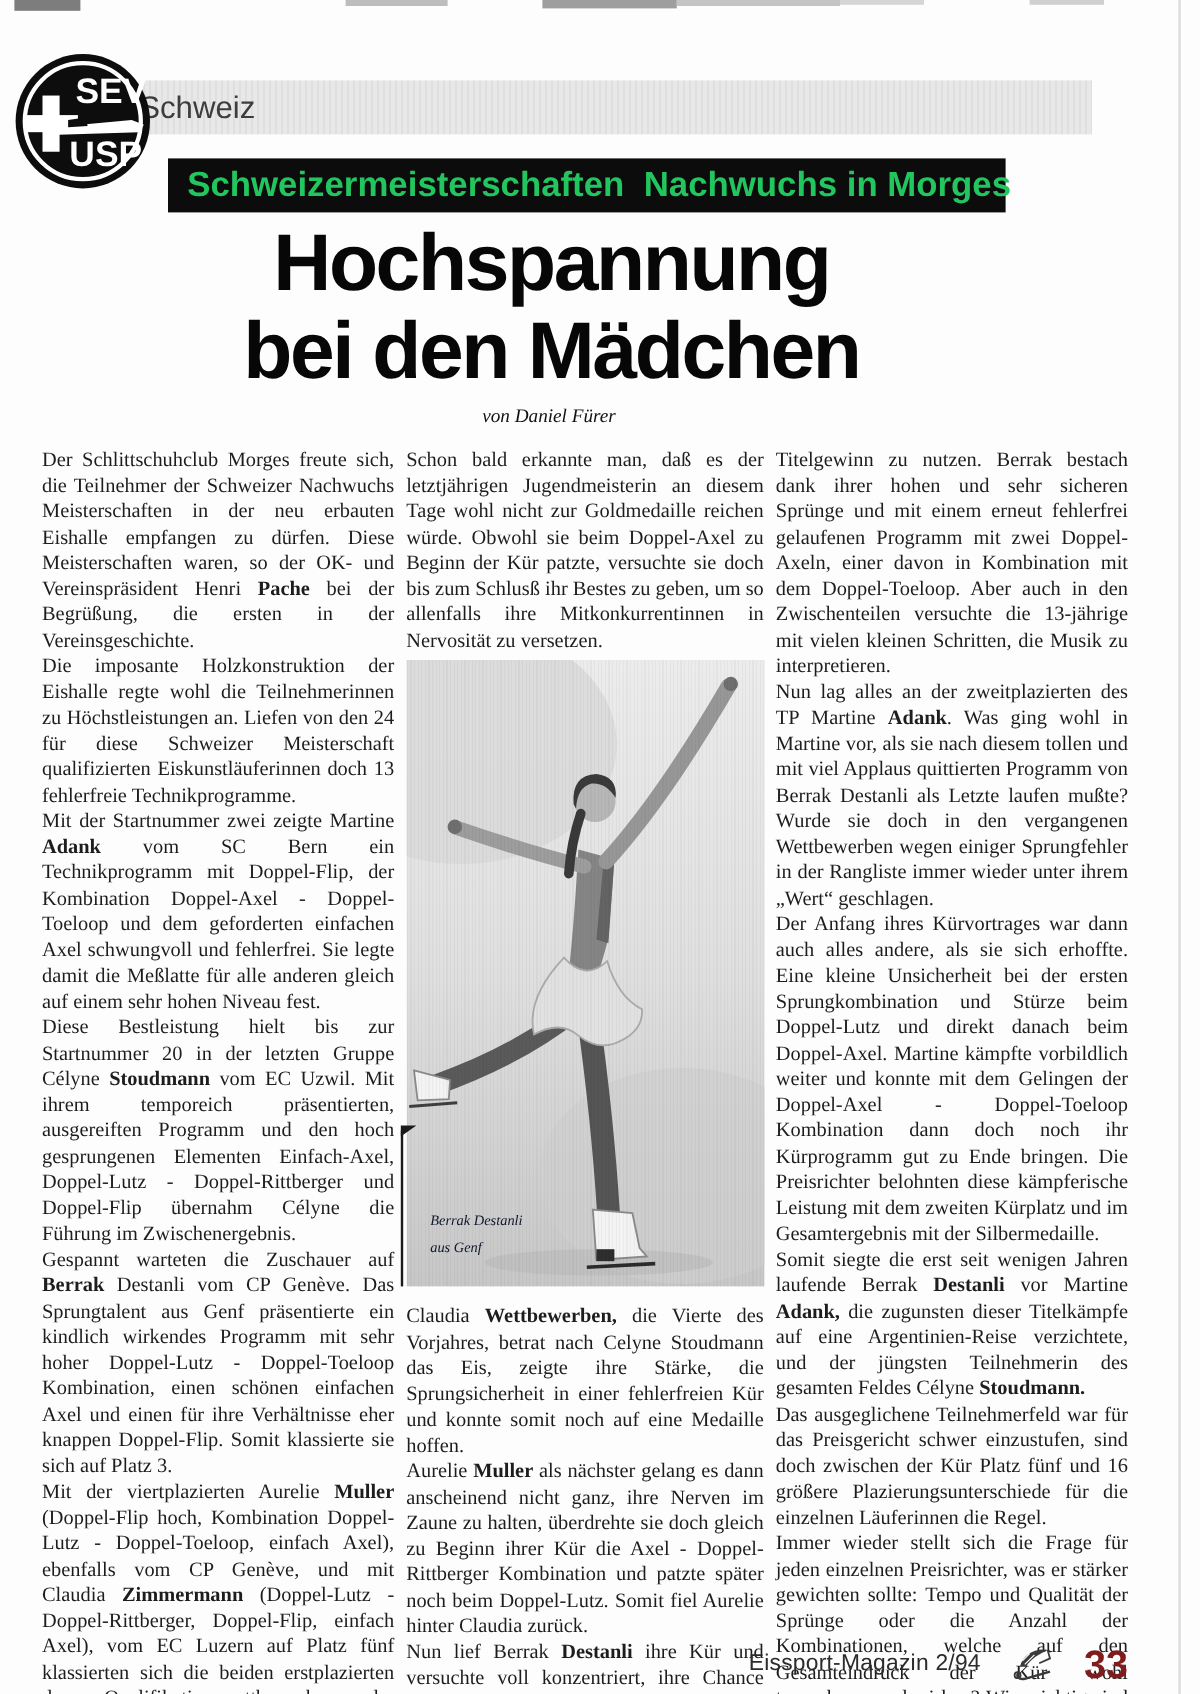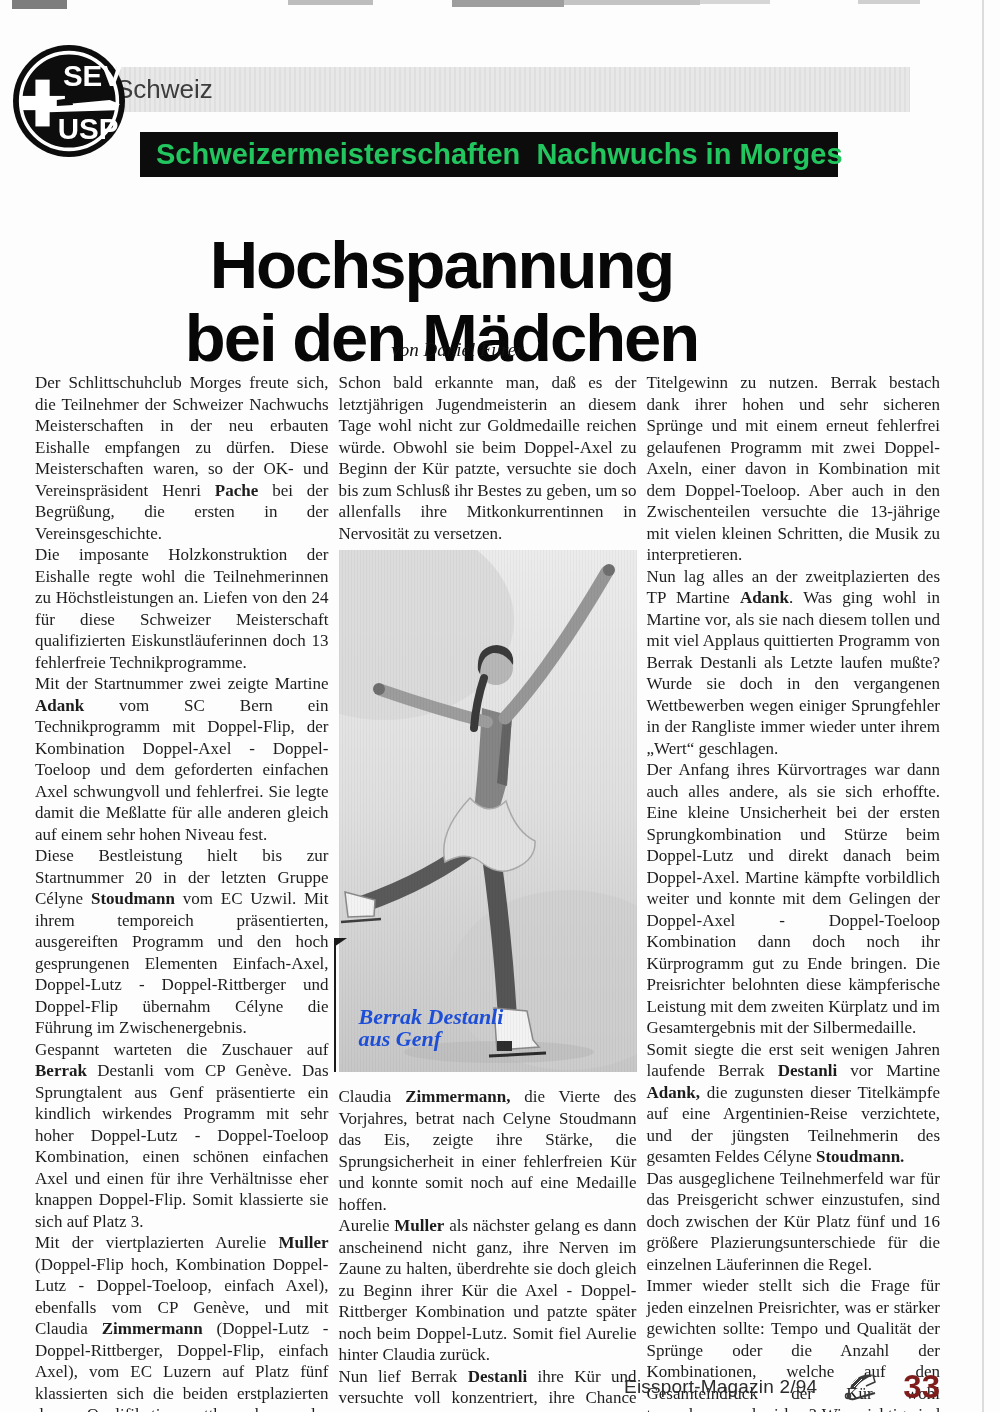--- a/index.html
+++ b/index.html
@@ -29,27 +29,27 @@
 
   
   #banner{
     left:140px;top:132px;width:698px;height:45px;background:#0c0c0c;
     color:#22c55e;font-family:"Liberation Sans",sans-serif;font-weight:bold;
     font-size:29px;line-height:45px;padding-left:16px;box-sizing:border-box;
     white-space:pre;letter-spacing:0px;
   }
 
   #headline{
-    left:14px;top:183px;width:855px;text-align:center;
+    left:32px;top:183px;width:855px;text-align:center;
     font-family:"Liberation Sans",sans-serif;font-weight:bold;
-    font-size:67px;line-height:73px;letter-spacing:-2px;color:#070707;margin-top:45px;
+    font-size:67px;line-height:73px;letter-spacing:-2px;color:#070707;
   }
   #byline{
     left:30px;top:339px;width:855px;text-align:center;
-    font-style:italic;font-size:19px;color:#111;
+    font-style:italic;font-size:16px;color:#111;
   }
 
   
   #cols{
     left:35px;top:372px;width:905px;
     display:grid;grid-template-columns:1fr 1fr 1fr;gap:0 10px;
     font-size:17px;line-height:21.5px;text-align:justify;color:#1d1d1d;
   }
   p.para{margin:0;}
   p.para b{font-weight:bold;}
@@ -58,21 +58,21 @@
   #photo{
     position:relative;width:100%;height:522px;margin:6px 0 14px;
     background:#dedede;
   }
   #photo::after{
     content:"";position:absolute;inset:0;pointer-events:none;
     background:repeating-linear-gradient(90deg,rgba(0,0,0,0.035) 0 1px,transparent 1px 3px);
   }
   #photo-caption{
     position:absolute;left:20px;bottom:22px;z-index:2;
-    font-style:italic;font-size:22px;line-height:22px;color:#1d4ed8;font-weight:bold;
+    font-style:italic;font-size:12px;line-height:22px;color:#0f172a;
   }
   #artifact-line{position:absolute;left:-5px;top:392px;width:2px;height:130px;background:#1b1b1b;}
   #artifact-flag{
     position:absolute;left:-5px;top:388px;width:0;height:0;
     border-top:9px solid #1b1b1b;border-right:13px solid transparent;
   }
 
   
   #footer{
     left:35px;top:1368px;width:905px;display:flex;justify-content:flex-end;
@@ -179,21 +179,21 @@
       </svg>
       <div id="photo-caption">
         <div>Berrak  Destanli</div>
         <div>aus Genf</div>
       </div>
       <div id="artifact-line"></div>
       <div id="artifact-flag"></div>
     </div>
 
     <div>
-        <p class="para">Claudia <b>Zimmermann,</b> die Vierte des Vorjahres, betrat nach Celyne Stoudmann das Eis, zeigte ihre Stärke, die Sprungsicherheit in einer fehlerfreien Kür und konnte somit noch auf eine Medaille hoffen.</p>
+        <p class="para">Claudia <b>Wettbewerben,</b> die Vierte des Vorjahres, betrat nach Celyne Stoudmann das Eis, zeigte ihre Stärke, die Sprungsicherheit in einer fehlerfreien Kür und konnte somit noch auf eine Medaille hoffen.</p>
         <p class="para">Aurelie <b>Muller</b> als nächster gelang es dann anscheinend nicht ganz, ihre Nerven im Zaune zu halten, überdrehte sie doch gleich zu Beginn ihrer Kür die Axel - Doppel-Rittberger Kombination und patzte später noch beim Doppel-Lutz. Somit fiel Aurelie hinter Claudia zurück.</p>
         <p class="para">Nun lief Berrak <b>Destanli</b> ihre Kür und versuchte voll konzentriert, ihre Chance zum</p>
       </div>
   </div>
 
   <div>
       <p class="para">Titelgewinn zu nutzen. Berrak bestach dank ihrer hohen und sehr sicheren Sprünge und mit einem erneut fehlerfrei gelaufenen Programm mit zwei Doppel-Axeln, einer davon in Kombination mit dem Doppel-Toeloop. Aber auch in den Zwischenteilen versuchte die 13-jährige mit vielen kleinen Schritten, die Musik zu interpretieren.</p>
       <p class="para">Nun lag alles an der zweitplazierten des TP Martine <b>Adank</b>. Was ging wohl in Martine vor, als sie nach diesem tollen und mit viel Applaus quittierten Programm von Berrak Destanli als Letzte laufen mußte? Wurde sie doch in den vergangenen Wettbewerben wegen einiger Sprungfehler in der Rangliste immer wieder unter ihrem „Wert“ geschlagen.</p>
       <p class="para">Der Anfang ihres Kürvortrages war dann auch alles andere, als sie sich erhoffte. Eine kleine Unsicherheit bei der ersten Sprungkombination und Stürze beim Doppel-Lutz und direkt danach beim Doppel-Axel. Martine kämpfte vorbildlich weiter und konnte mit dem Gelingen der Doppel-Axel - Doppel-Toeloop Kombination dann doch noch ihr Kürprogramm gut zu Ende bringen. Die Preisrichter belohnten diese kämpferische Leistung mit dem zweiten Kürplatz und im Gesamtergebnis mit der Silbermedaille.</p>
       <p class="para">Somit siegte die erst seit wenigen Jahren laufende Berrak <b>Destanli</b> vor Martine <b>Adank,</b> die zugunsten dieser Titelkämpfe auf eine Argentinien-Reise verzichtete, und der jüngsten Teilnehmerin des gesamten Feldes Célyne <b>Stoudmann.</b></p>

